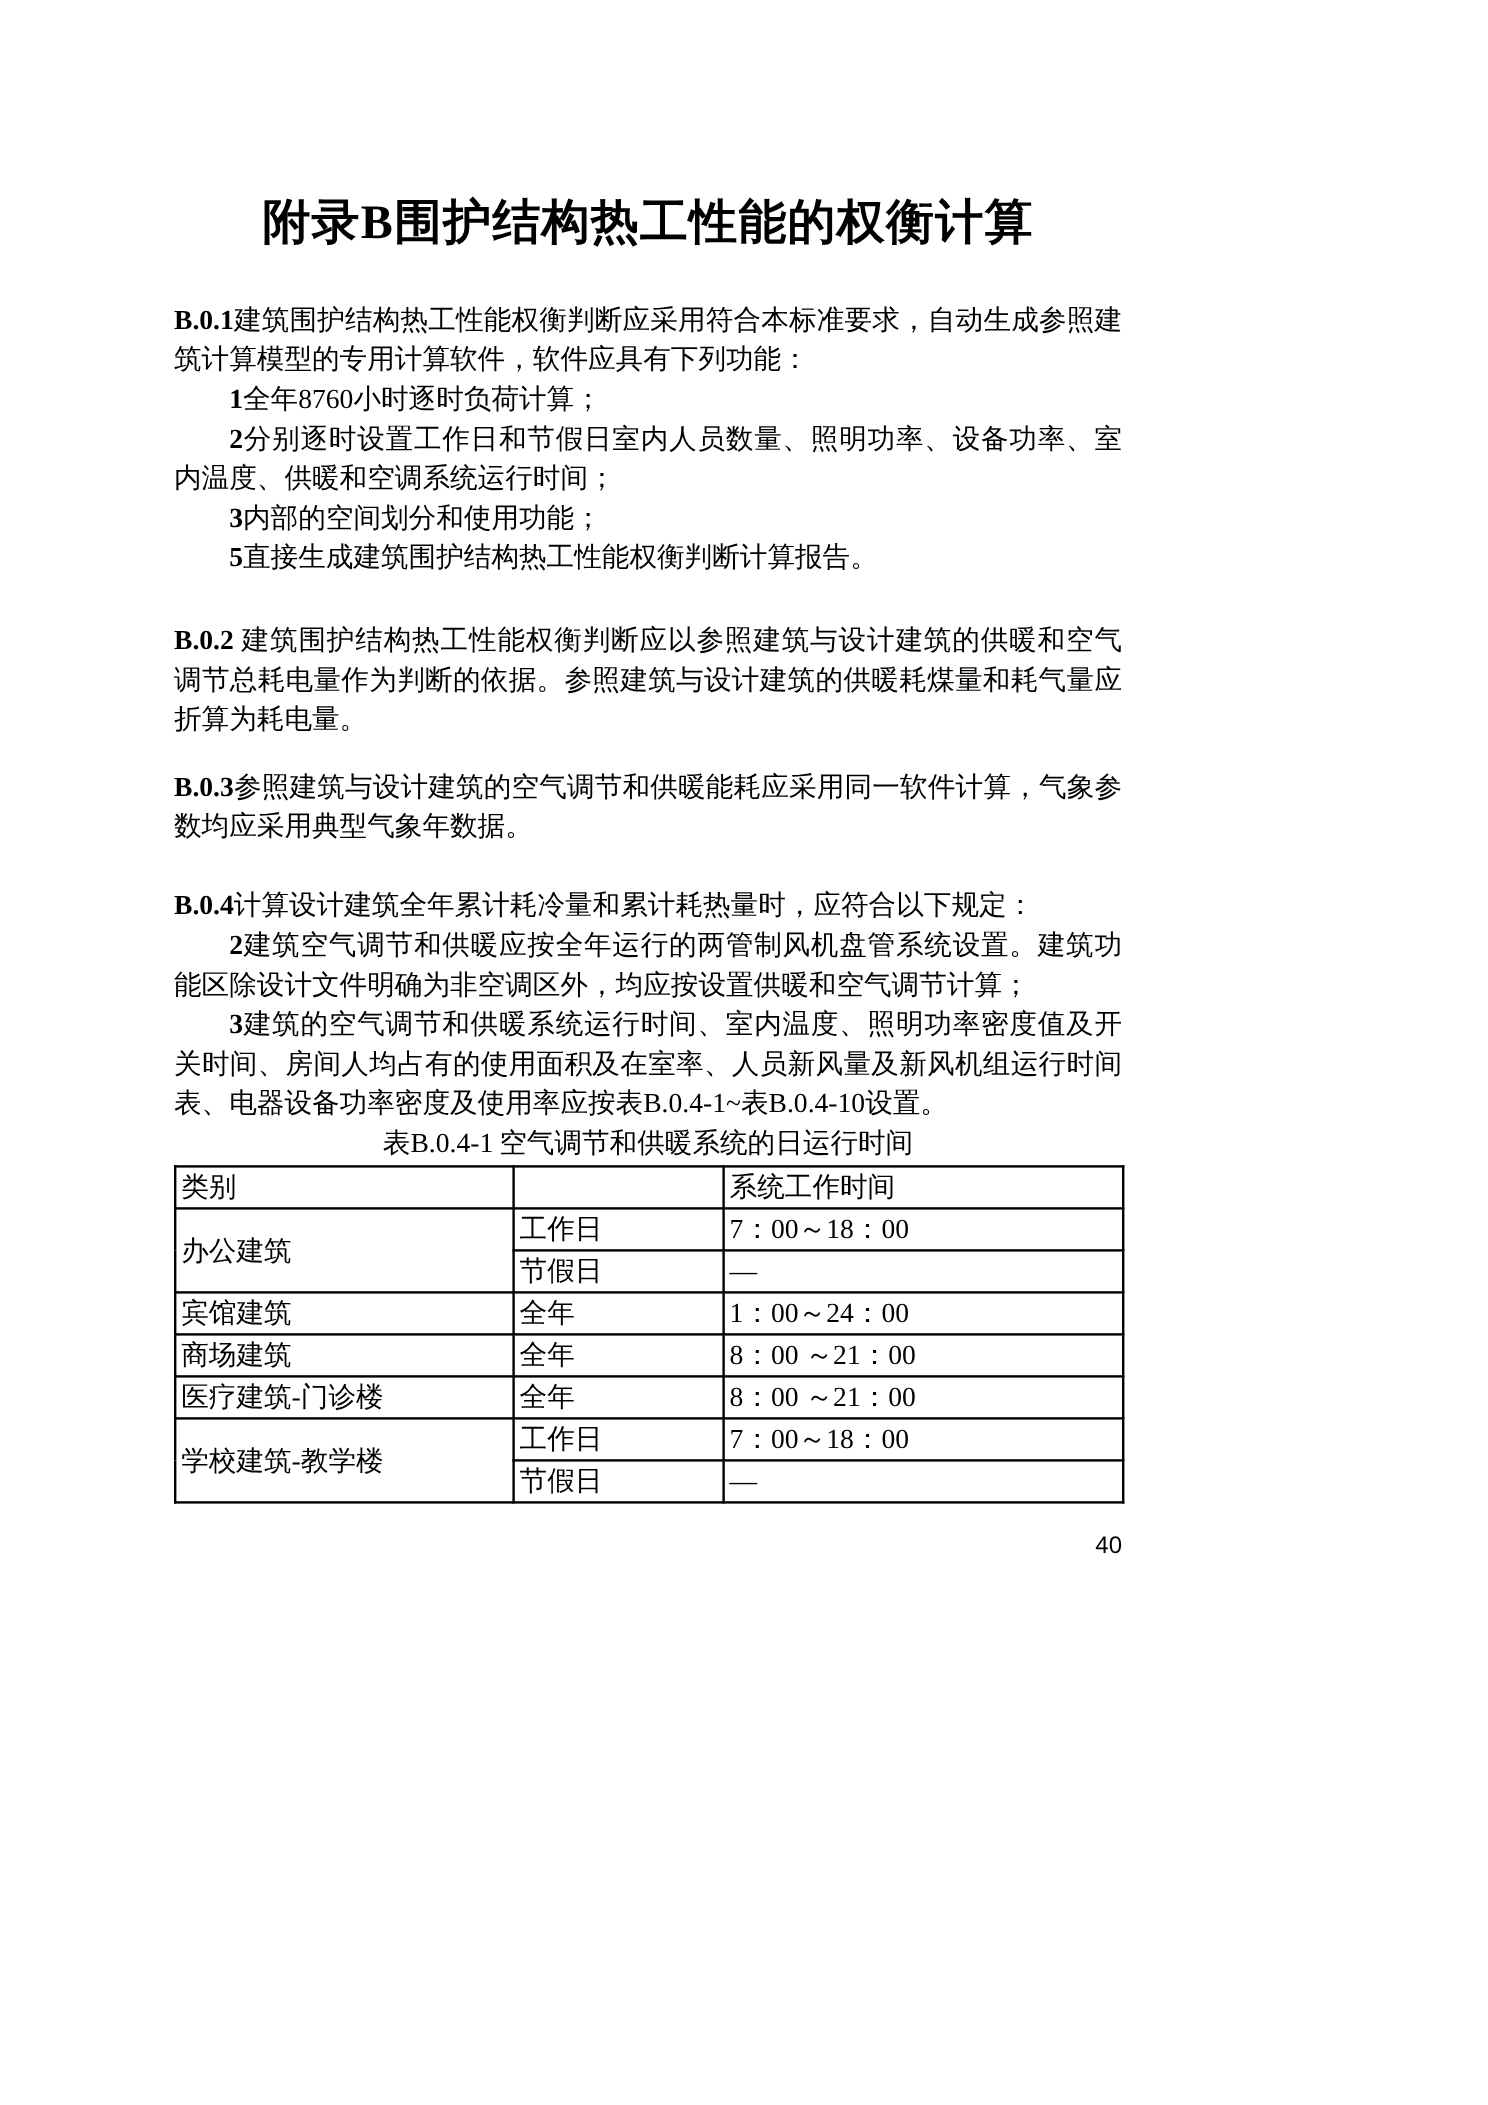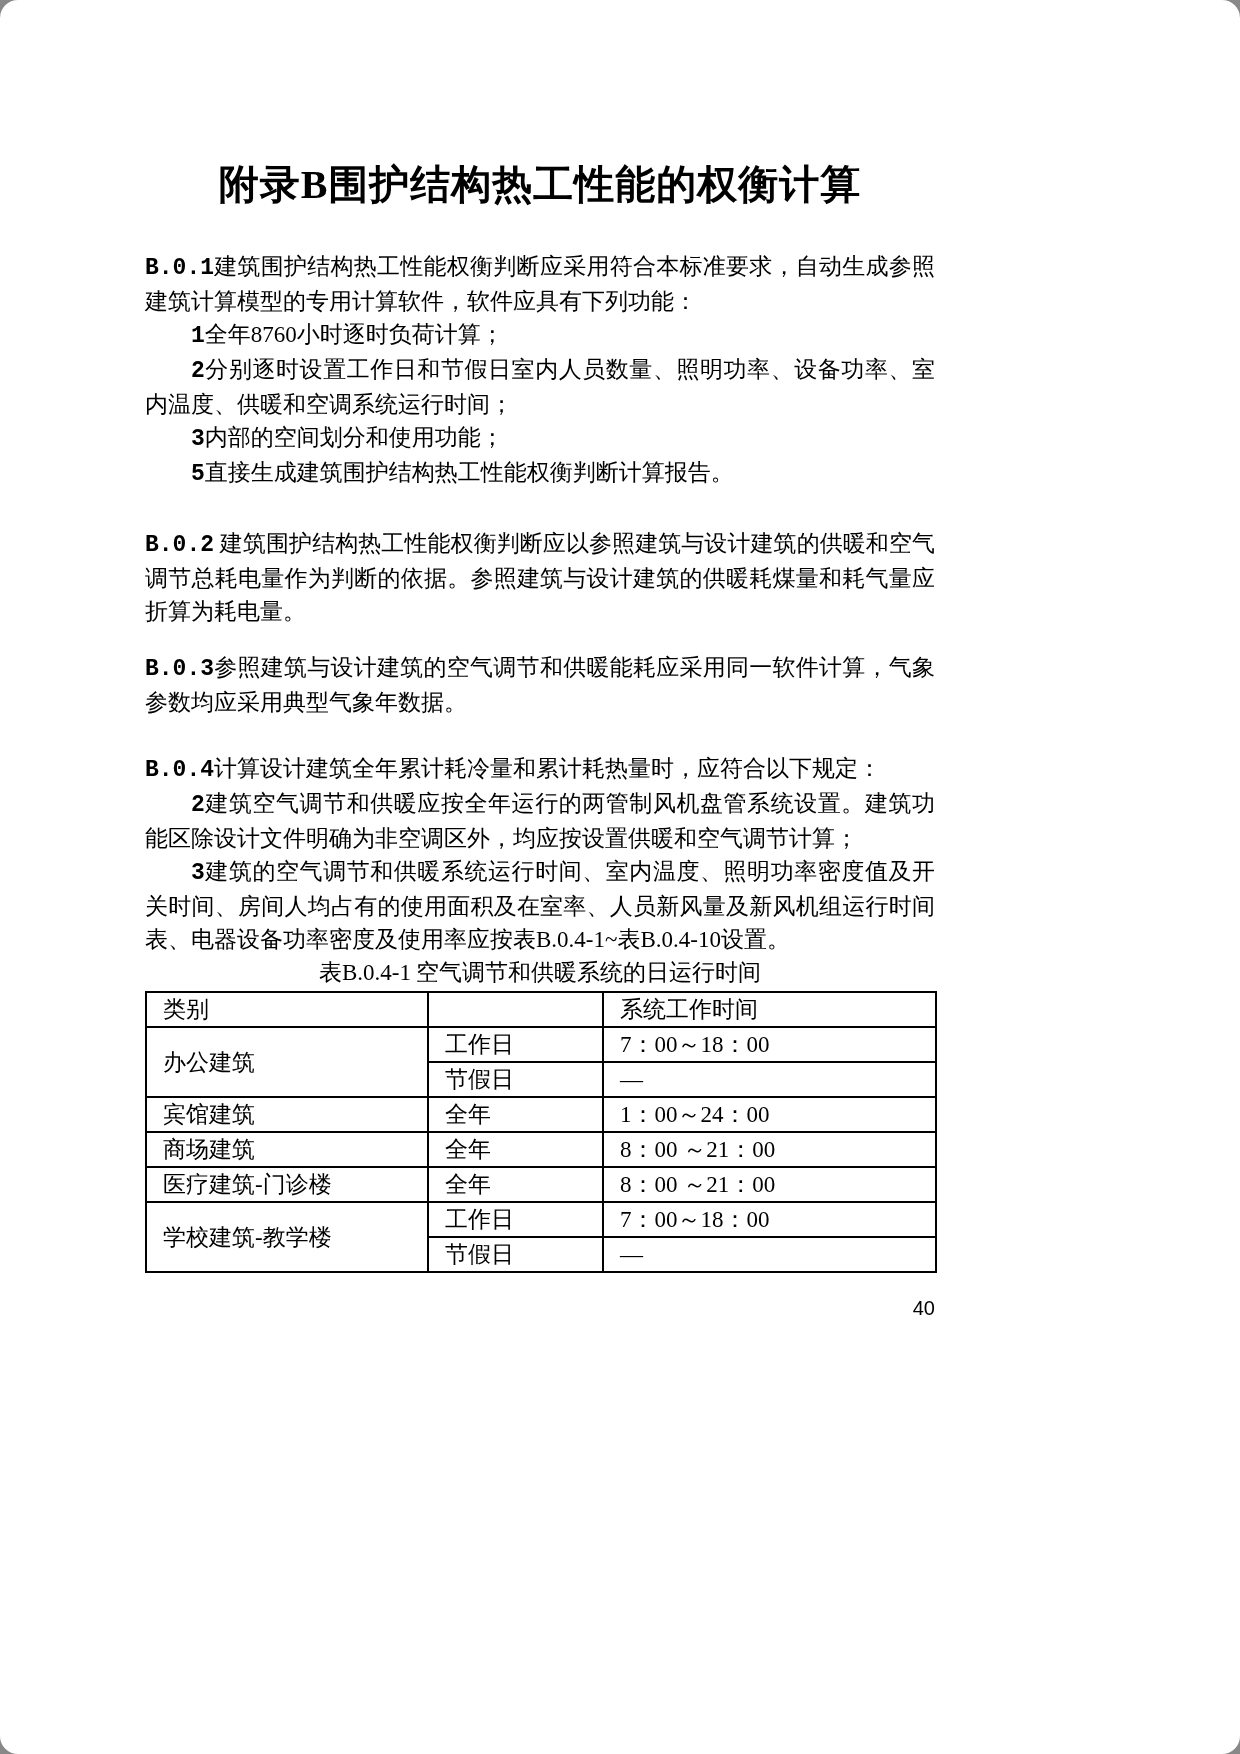--- a/index.html
+++ b/index.html
@@ -6,21 +6,20 @@
   html, body { background: #888; }
   .page {
     position: relative;
     width: 1240px;
     height: 1754px;
     background: #ffffff;
     margin: 0 auto;
     font-family: "Liberation Serif", "DejaVu Serif", serif;
     color: #000;
     overflow: hidden;
-    border-radius: 18px;
   }
   .content {
     position: absolute;
     left: 145px;
     top: 0;
     width: 790px;
   }
   .doc-title {
     margin-top: 160px;
     font-size: 40px;
@@ -29,21 +28,21 @@
     text-align: center;
     letter-spacing: 1px;
     white-space: nowrap;
   }
   .para {
     font-size: 23px;
     line-height: 33px;
     text-align: justify;
     text-justify: inter-character;
   }
-  .para b { font-weight: bold; font-family: Liberation Mono, monospace; }
+  .para b { font-weight: bold; }
   .item { text-indent: 2em; }
   .mt40 { margin-top: 40px; }
   .mt46 { margin-top: 36px; }
   .mt23 { margin-top: 23px; }
   .mt33 { margin-top: 33px; }
   .table-caption {
     font-size: 23px;
     line-height: 33px;
     text-align: center;
   }
@@ -54,21 +53,21 @@
     border-collapse: collapse;
     table-layout: fixed;
     font-size: 23px;
   }
   table.schedule th, table.schedule td {
     border: 2px solid #000;
     font-weight: normal;
     text-align: left;
     vertical-align: middle;
     height: 35px;
-    padding: 1px 4px 1px 16px;
+    padding: 1px 4px 1px 4px;
     overflow: hidden;
     white-space: nowrap;
   }
   col.c1 { width: 282px; }
   col.c2 { width: 175px; }
   col.c3 { width: 333px; }
   .page-number {
     margin-top: 22px;
     font-size: 20px;
     line-height: 27px;

